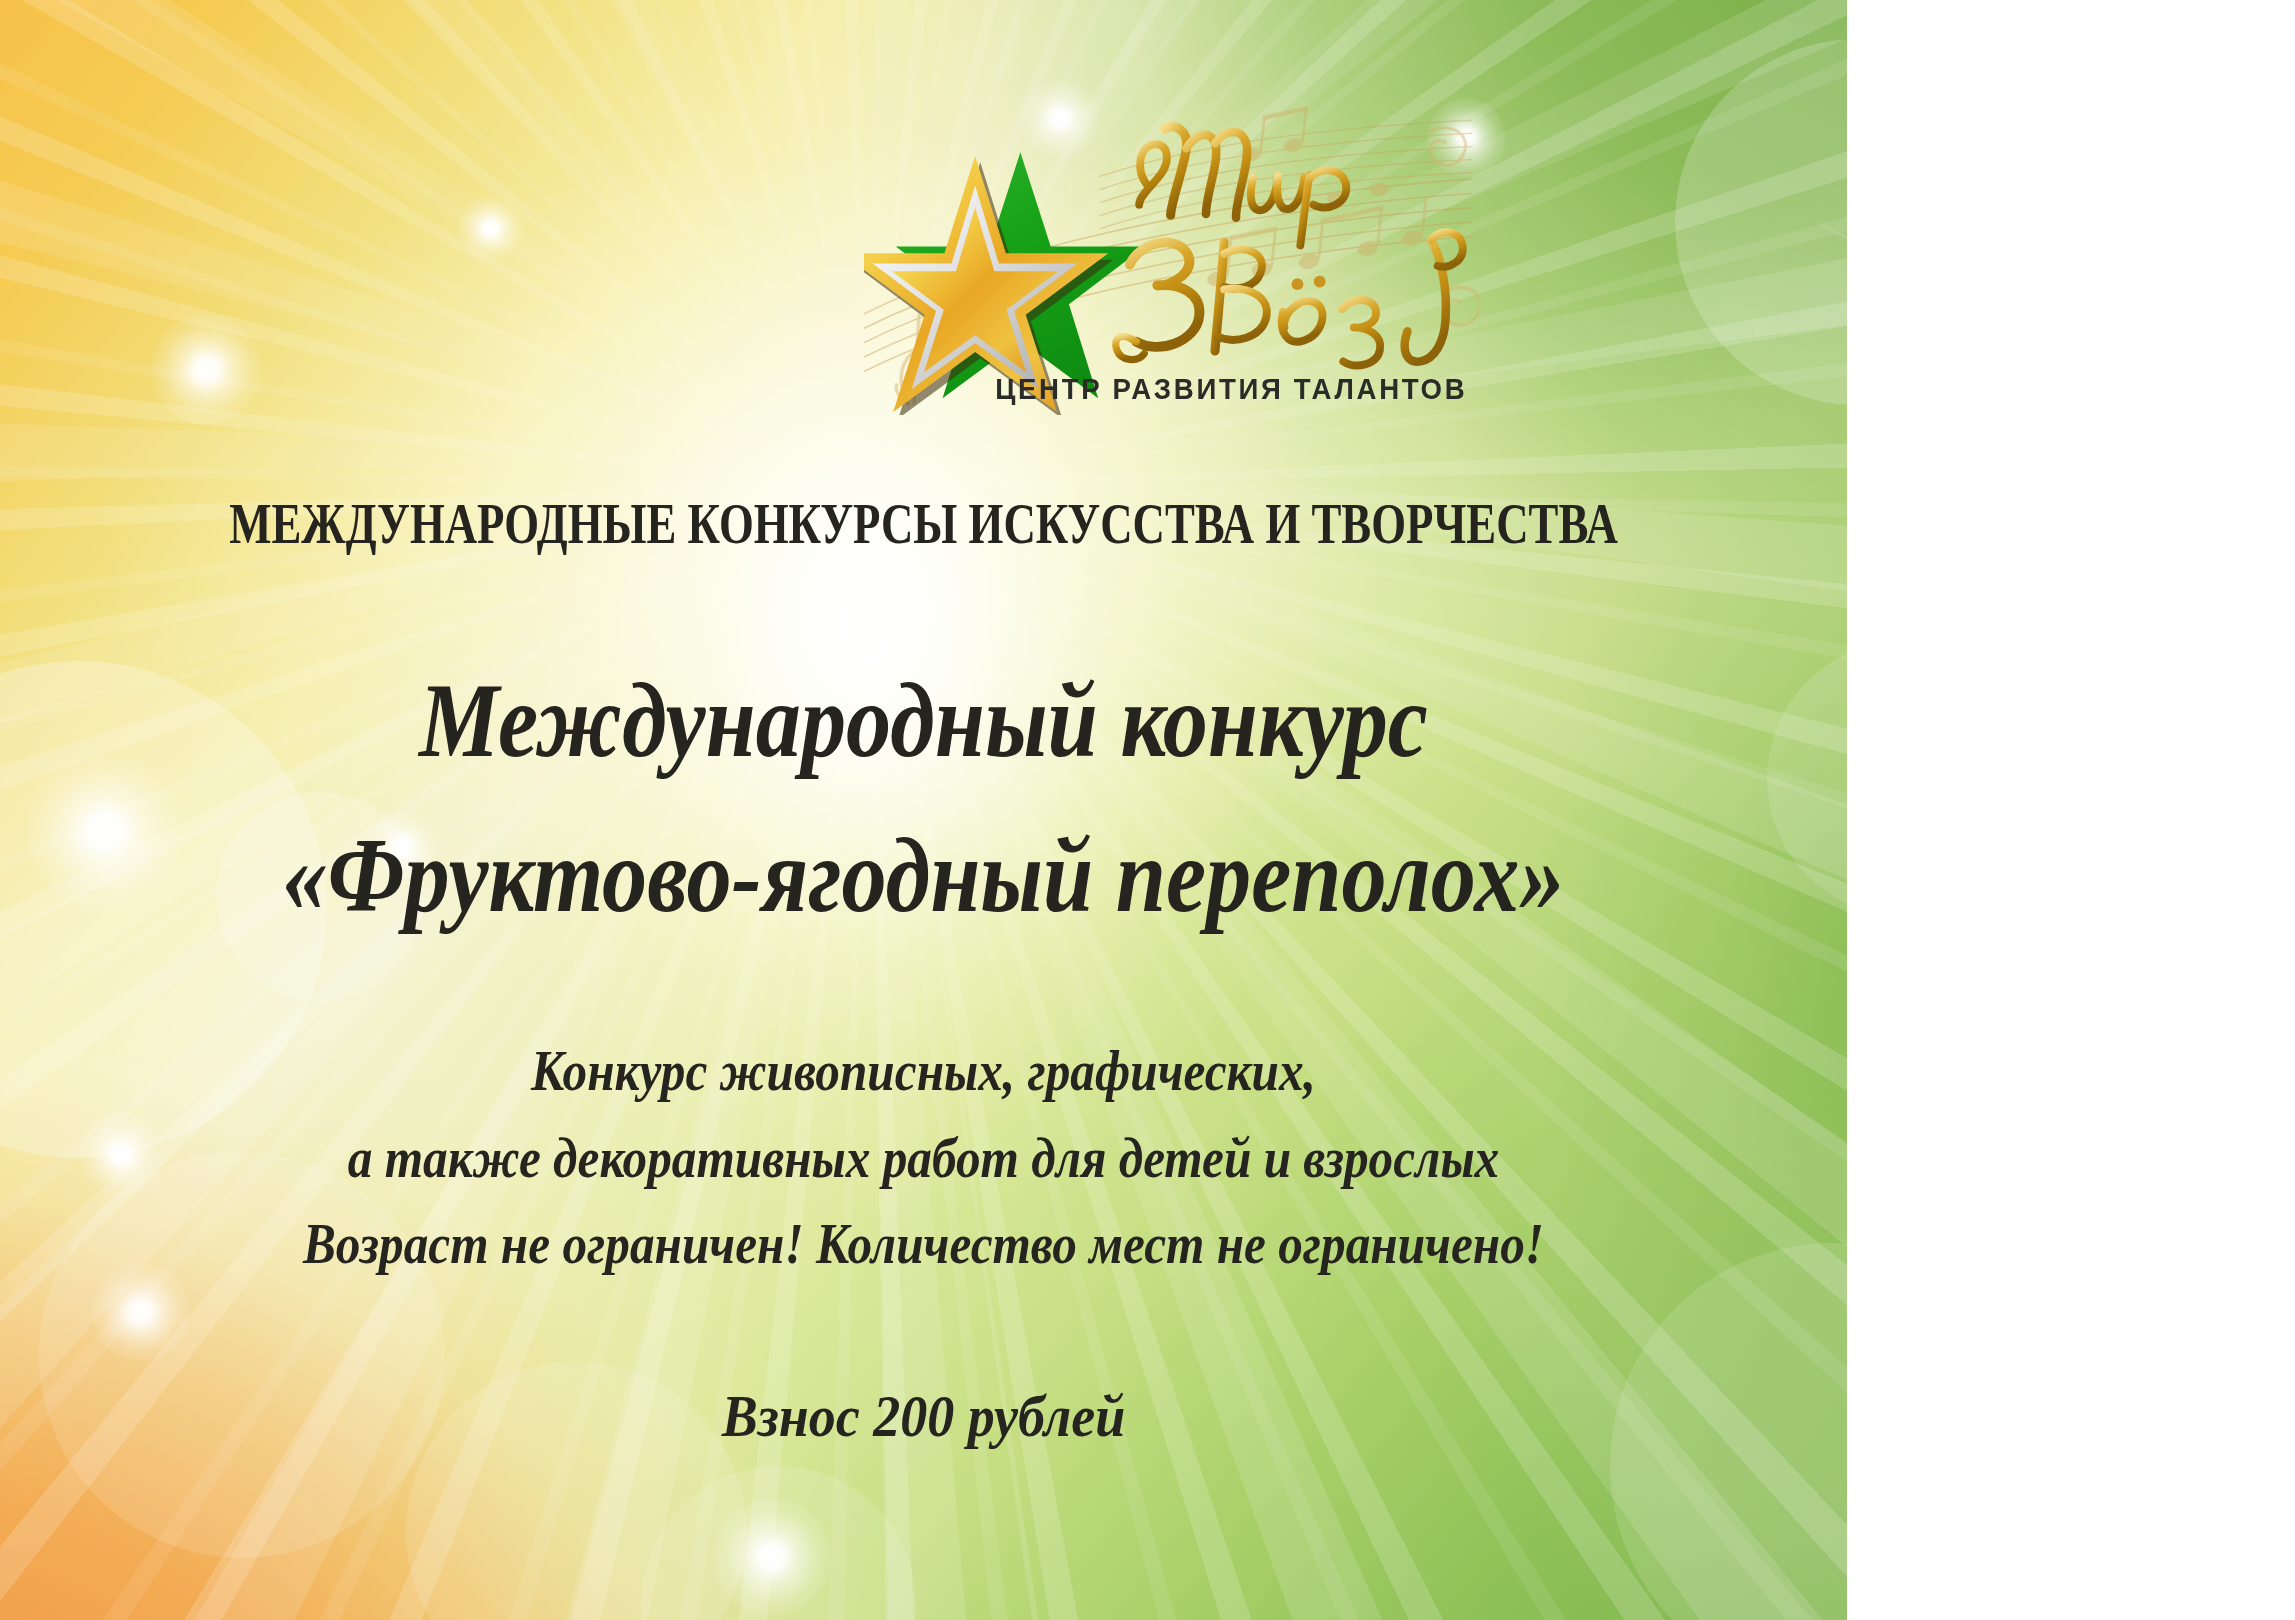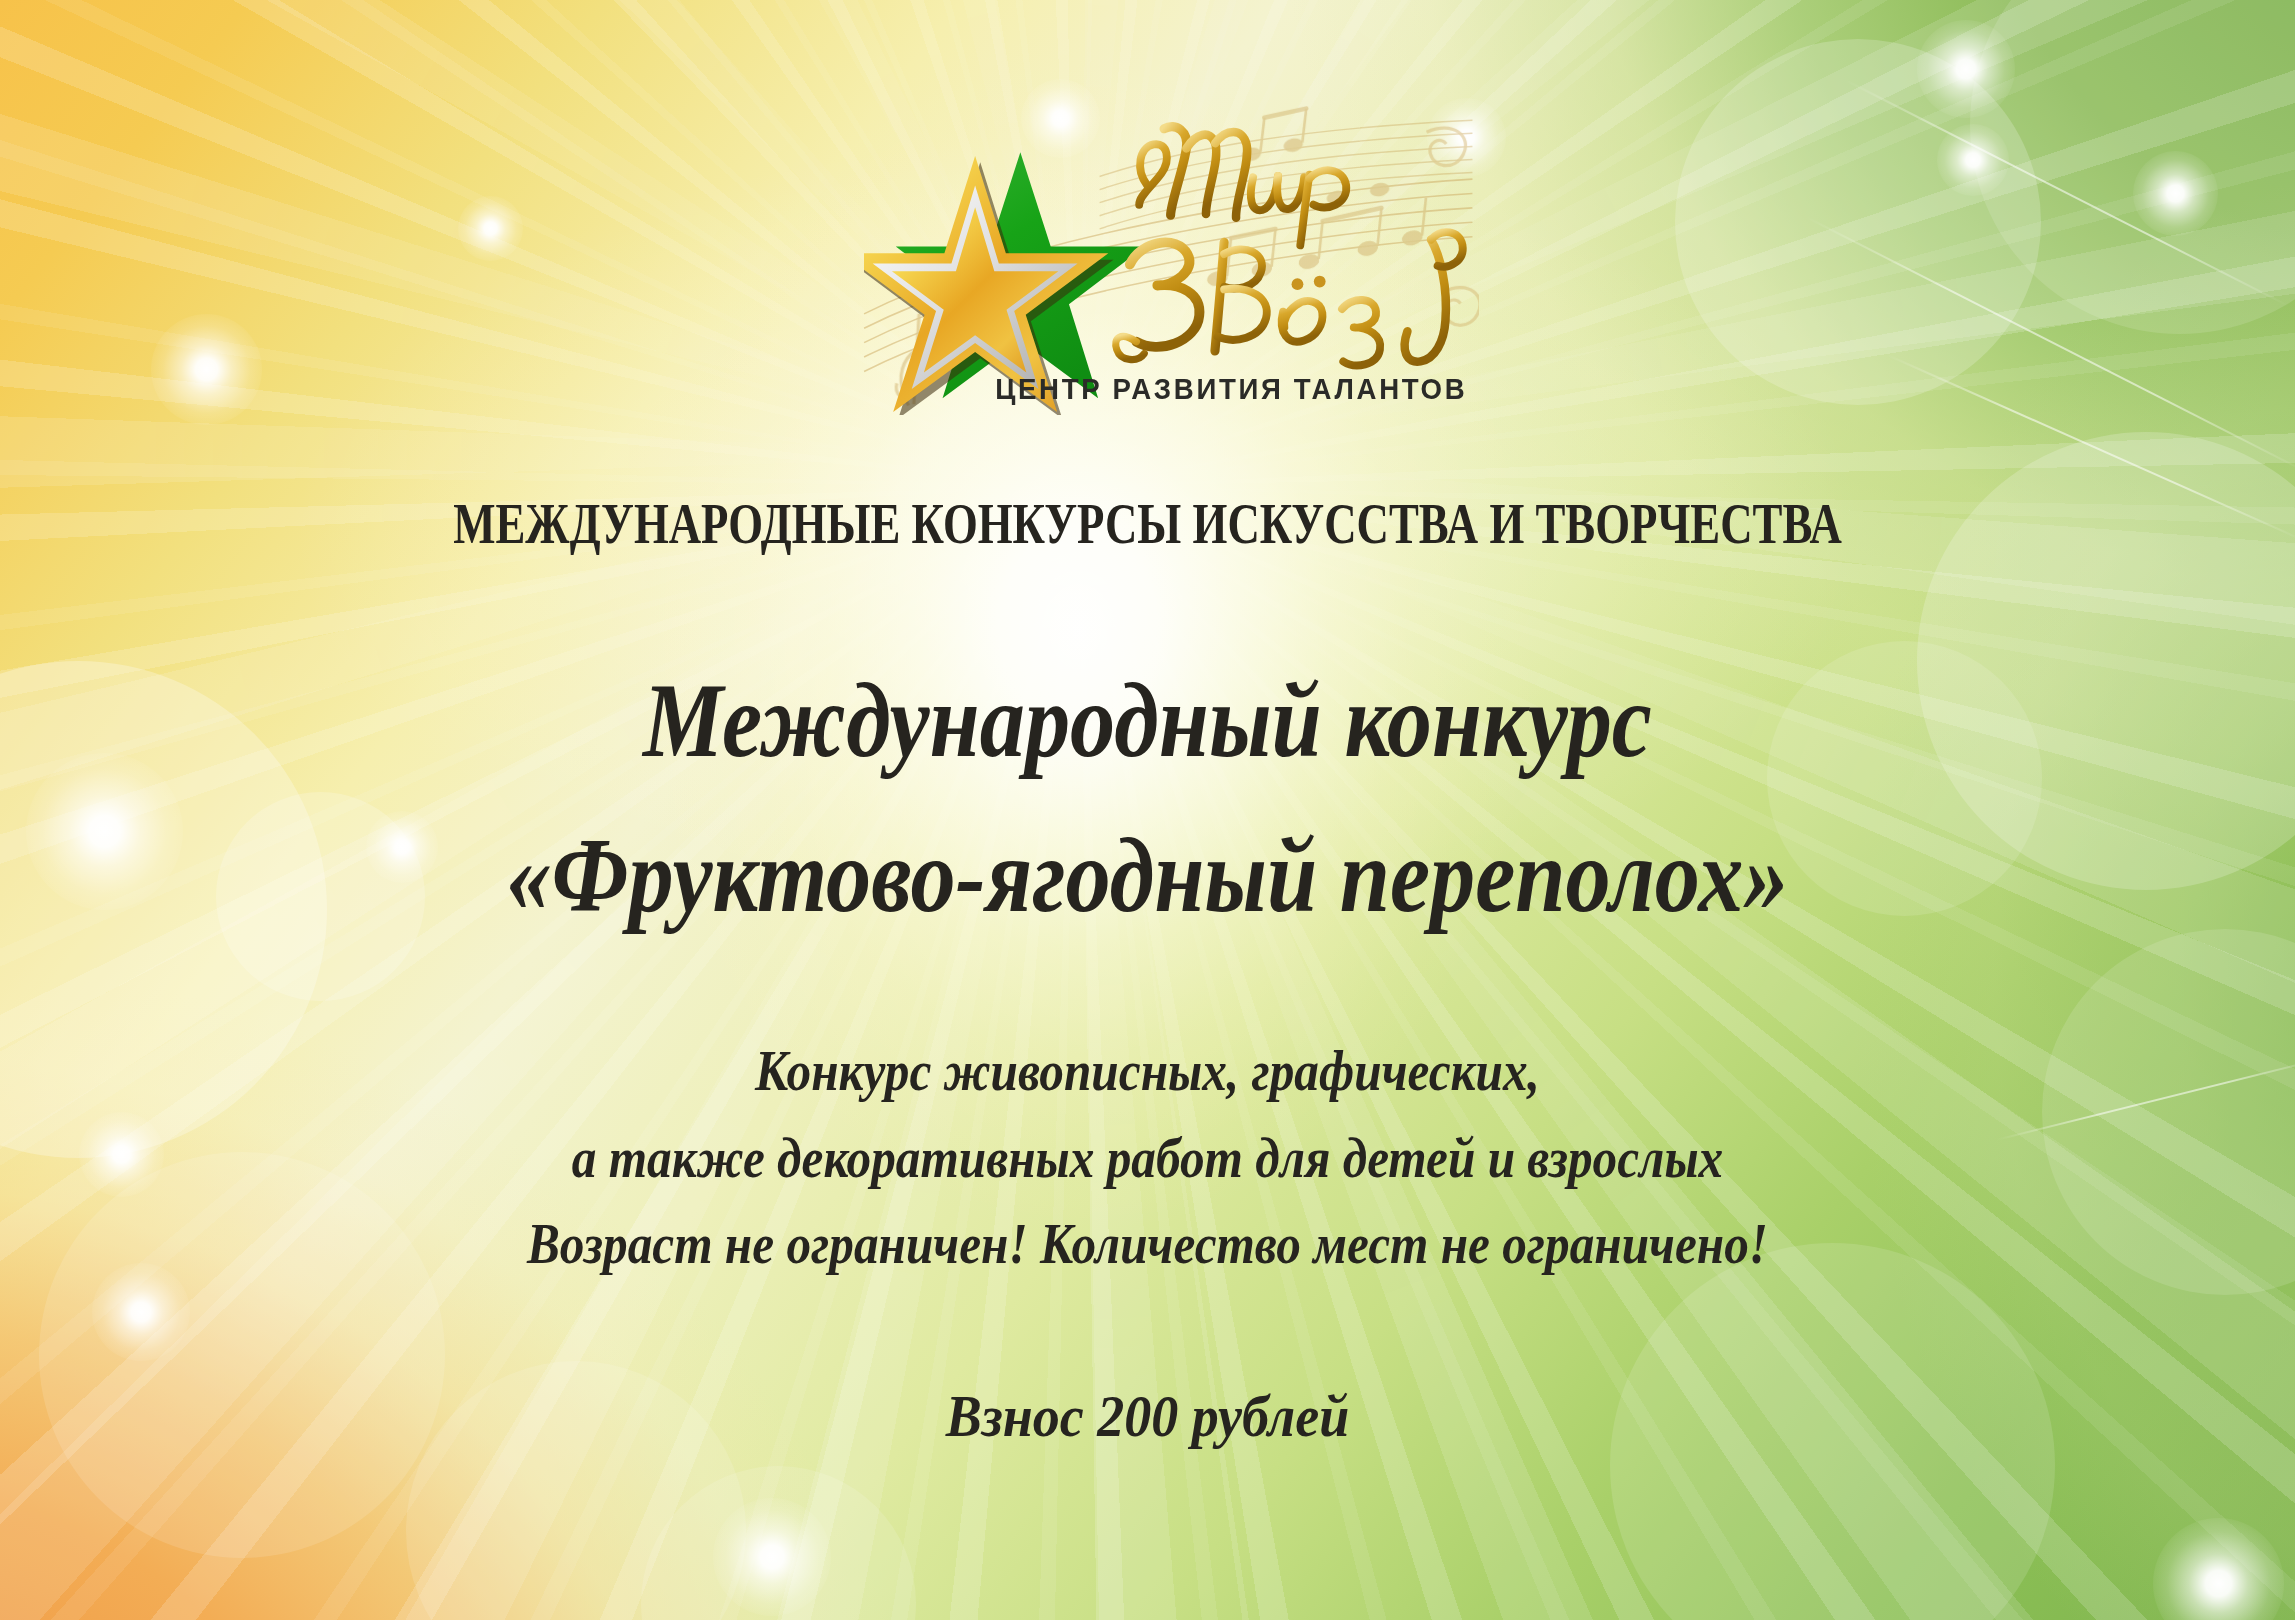--- a/index.html
+++ b/index.html
@@ -1,21 +1,21 @@
 <!DOCTYPE html>
 <html style="font-size:10.5px"><head>
 <meta charset="utf-8">
 <style>
   html, body {
     margin: 0; padding: 0;
     background: #ffffff;
   }
   #poster {
     position: relative;
-    width: 2295px;
+    width: 1847px;
     height: 1621px;
     overflow: hidden;
     font-family: "Liberation Serif", "DejaVu Serif", serif;
     background: #fca5a5;
   }
 
   
   .bg-layer { position: absolute; inset: 0; pointer-events: none; }
 
   

